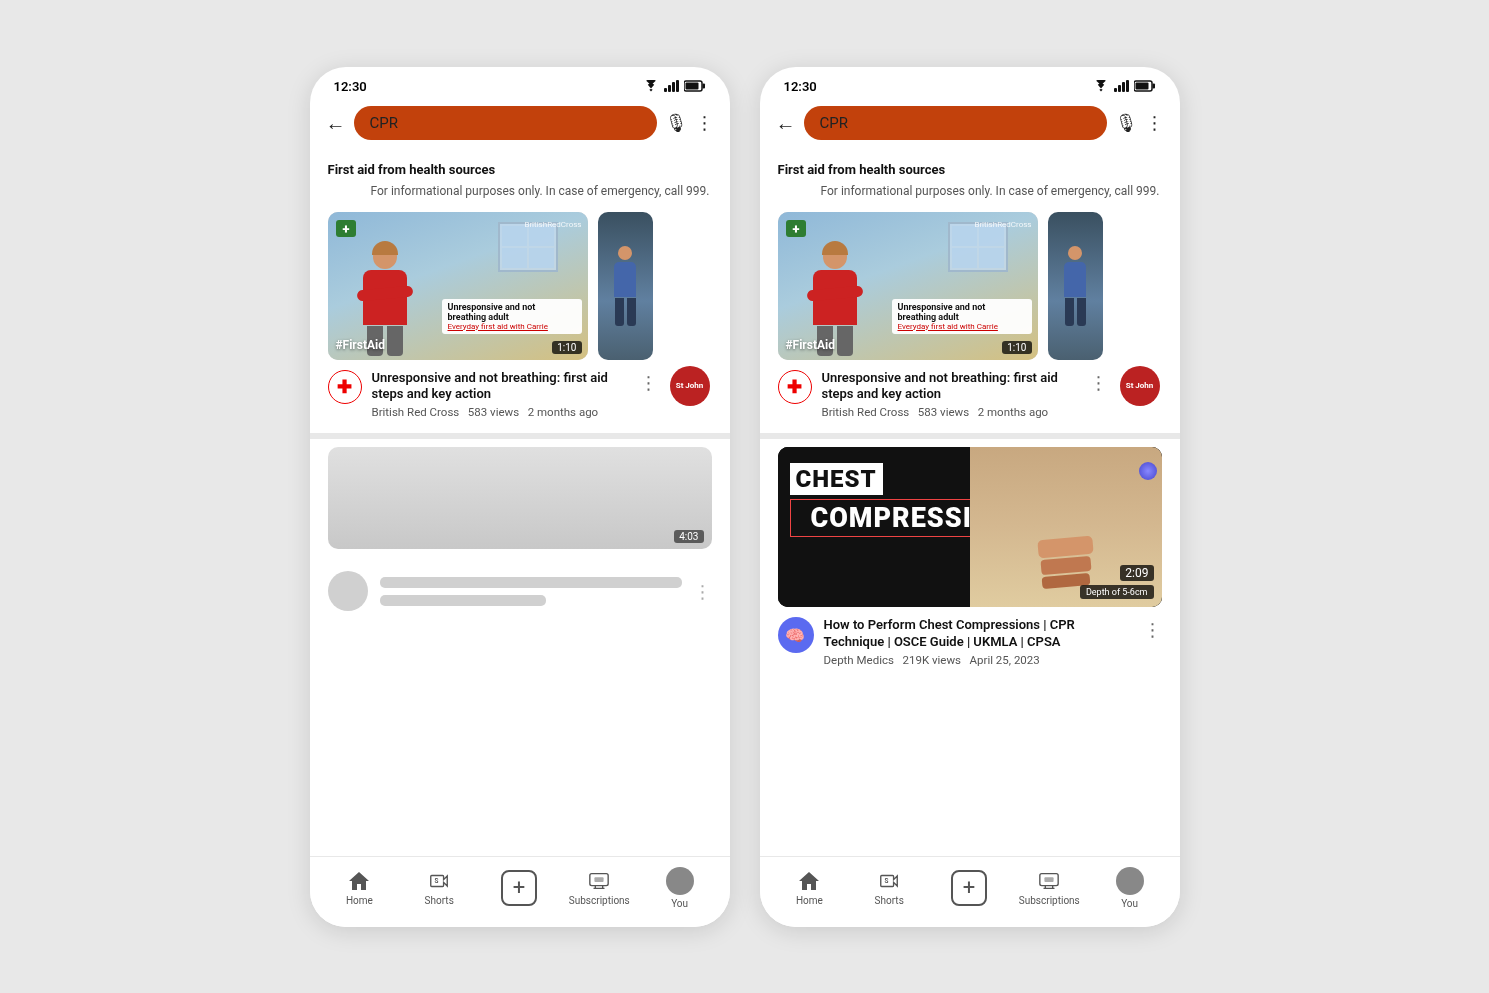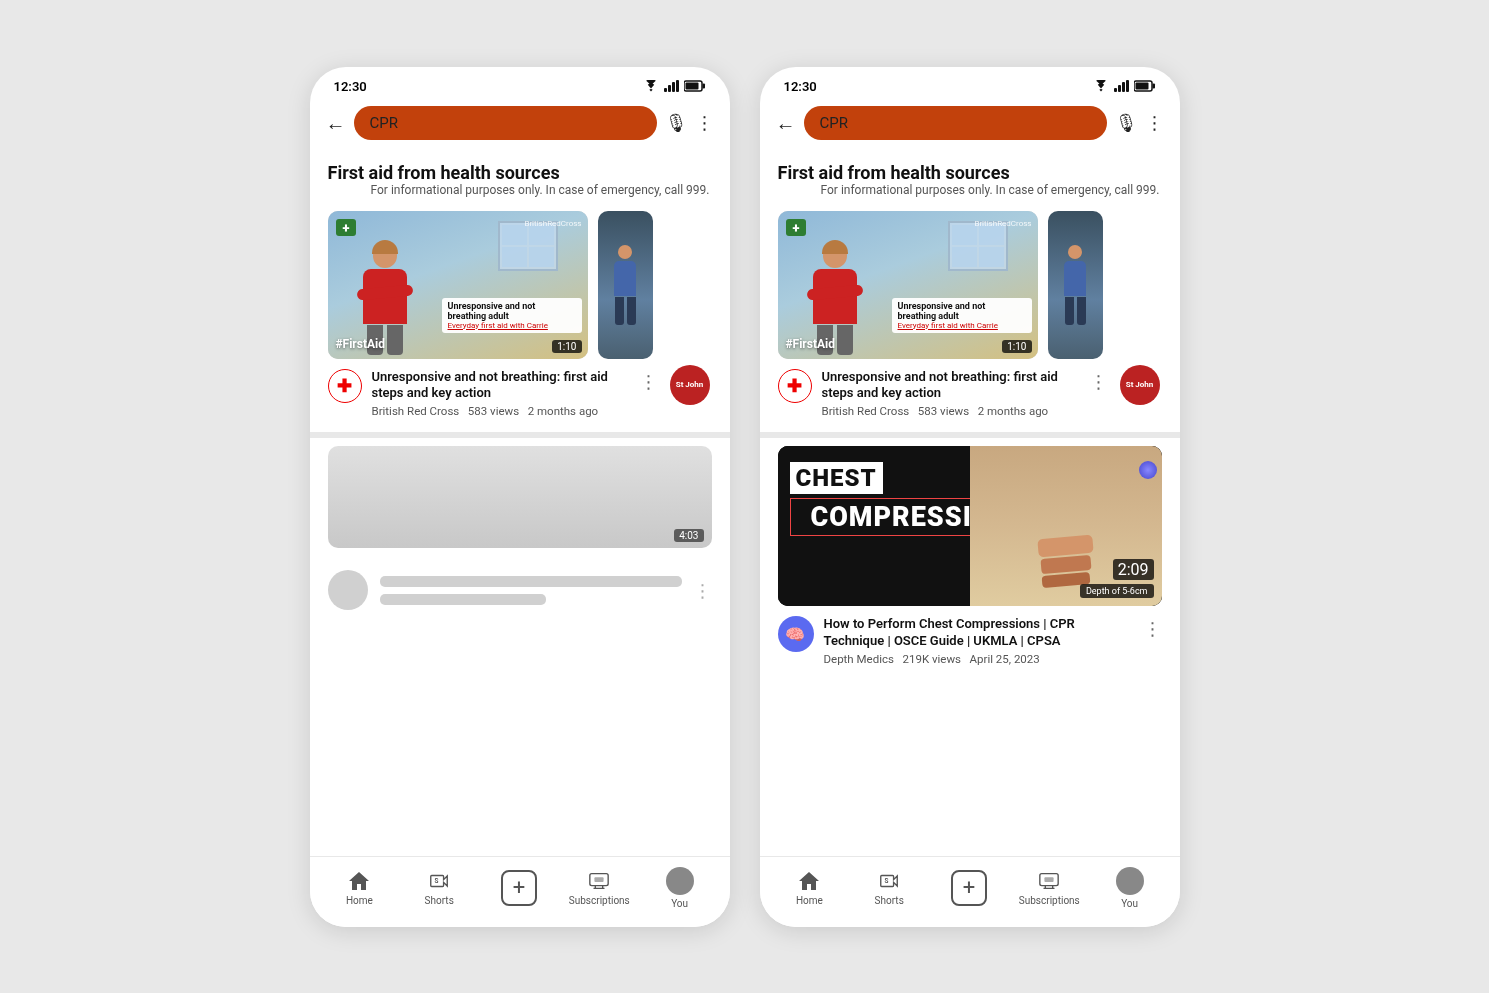--- a/index.html
+++ b/index.html
@@ -62,24 +62,24 @@
     .mic-btn, .more-btn {
       font-size: 18px;
       color: #222;
       cursor: pointer;
       flex-shrink: 0;
     }
     .health-banner {
       padding: 12px 18px 6px 18px;
     }
     .health-title {
-      font-size: 18px;
+      font-size: 13px;
       font-weight: 700;
       color: #111;
-      margin-bottom: 0;
+      margin-bottom: 7px;
     }
     .health-subtitle {
       font-size: 12px;
       color: #555;
       padding-left: 43px;
     }
     .video-carousel {
       display: flex;
       padding: 8px 18px 0 18px;
       gap: 10px;
@@ -575,21 +575,21 @@
             <div style="width:48px;height:12px;background:#b06840;border-radius:4px;transform:rotate(-5deg);"></div>
           </div>
 
           <div style="position:absolute;top:15px;right:5px;width:18px;height:18px;border-radius:50%;background:radial-gradient(circle,#8888ff,#4444cc);"></div>
         </div>
 
         <div style="position:absolute;bottom:8px;right:8px;background:rgba(0,0,0,0.75);color:#fff;font-size:9px;padding:2px 6px;border-radius:3px;">Depth of 5-6cm</div>
 
       </div>
 
-      <div style="position:absolute;bottom:26px;right:8px;background:rgba(0,0,0,0.75);color:#fff;font-size:16px;padding:1px 5px;border-radius:3px;">2:09</div>
+      <div style="position:absolute;bottom:26px;right:8px;background:rgba(0,0,0,0.75);color:#fff;font-size:12px;padding:1px 5px;border-radius:3px;">2:09</div>
     </div>
 
     <div class="video-meta-row2">
       <div class="channel-avatar-gm">
         <span style="font-size:16px;">🧠</span>
       </div>
       <div class="video-info">
         <div class="video-title">How to Perform Chest Compressions | CPR Technique | OSCE Guide | UKMLA | CPSA</div>
         <div class="video-sub">
           <span>Depth Medics</span> &nbsp;

